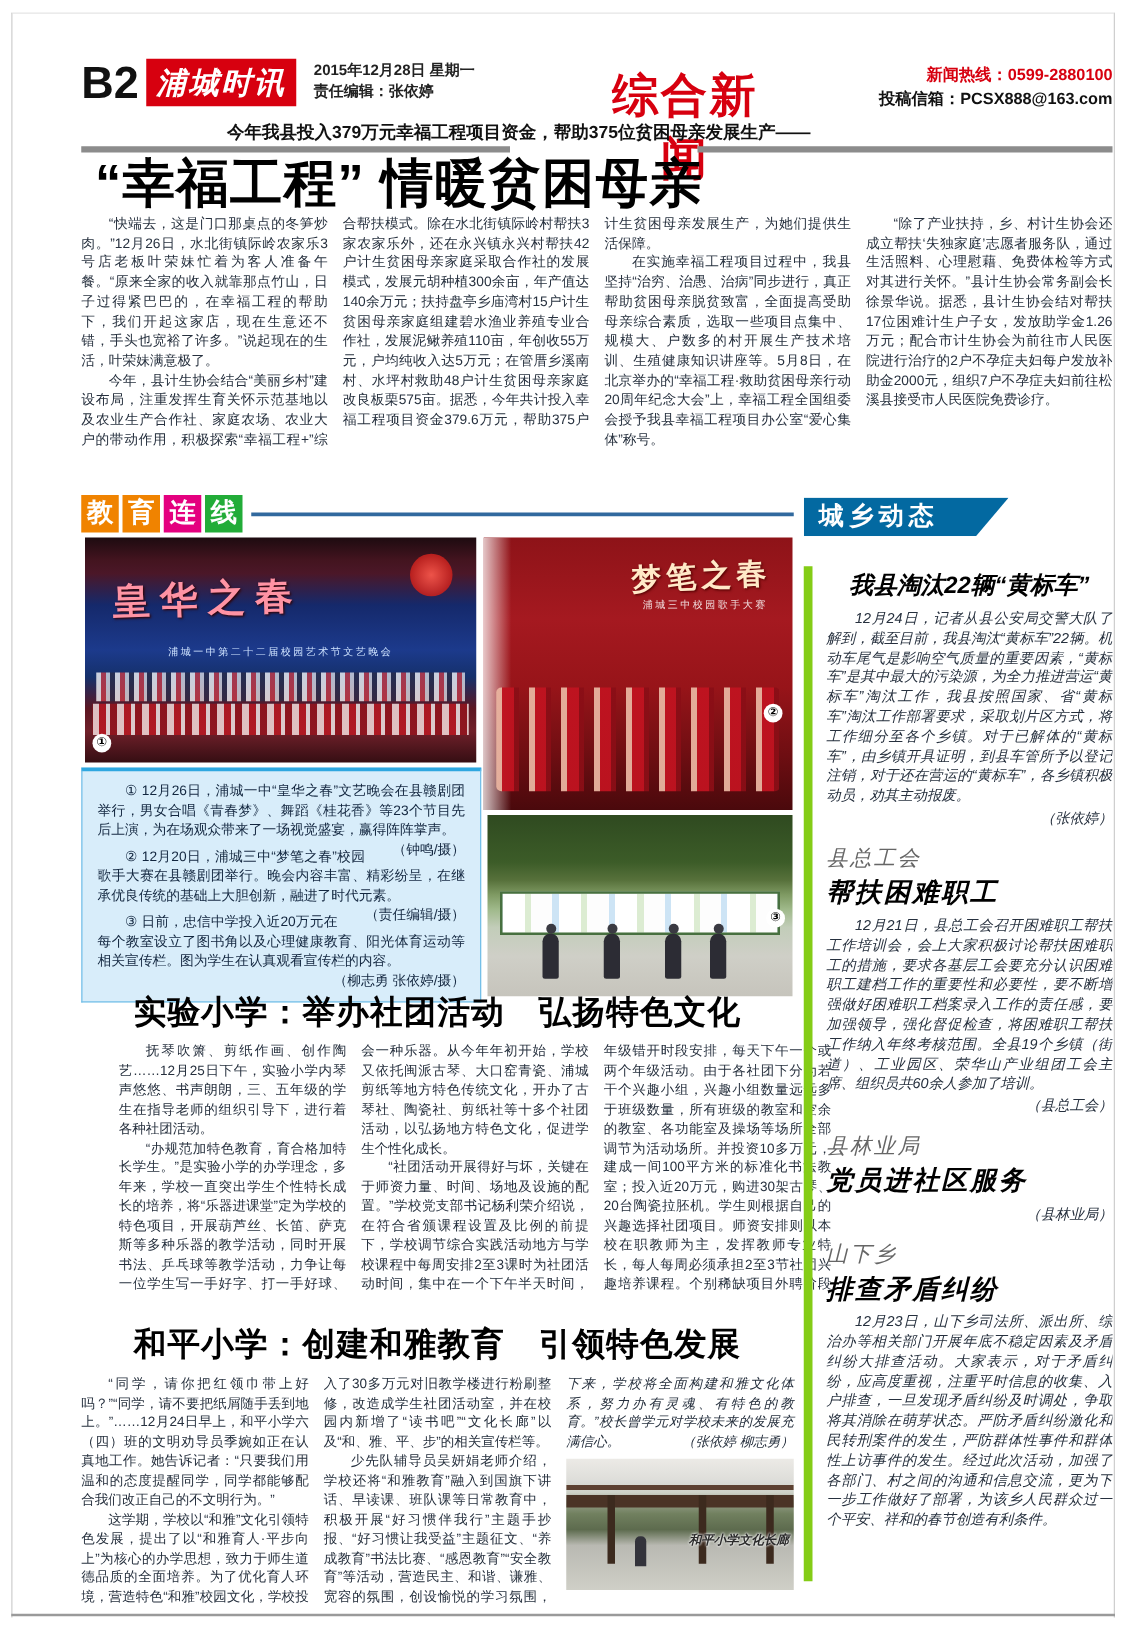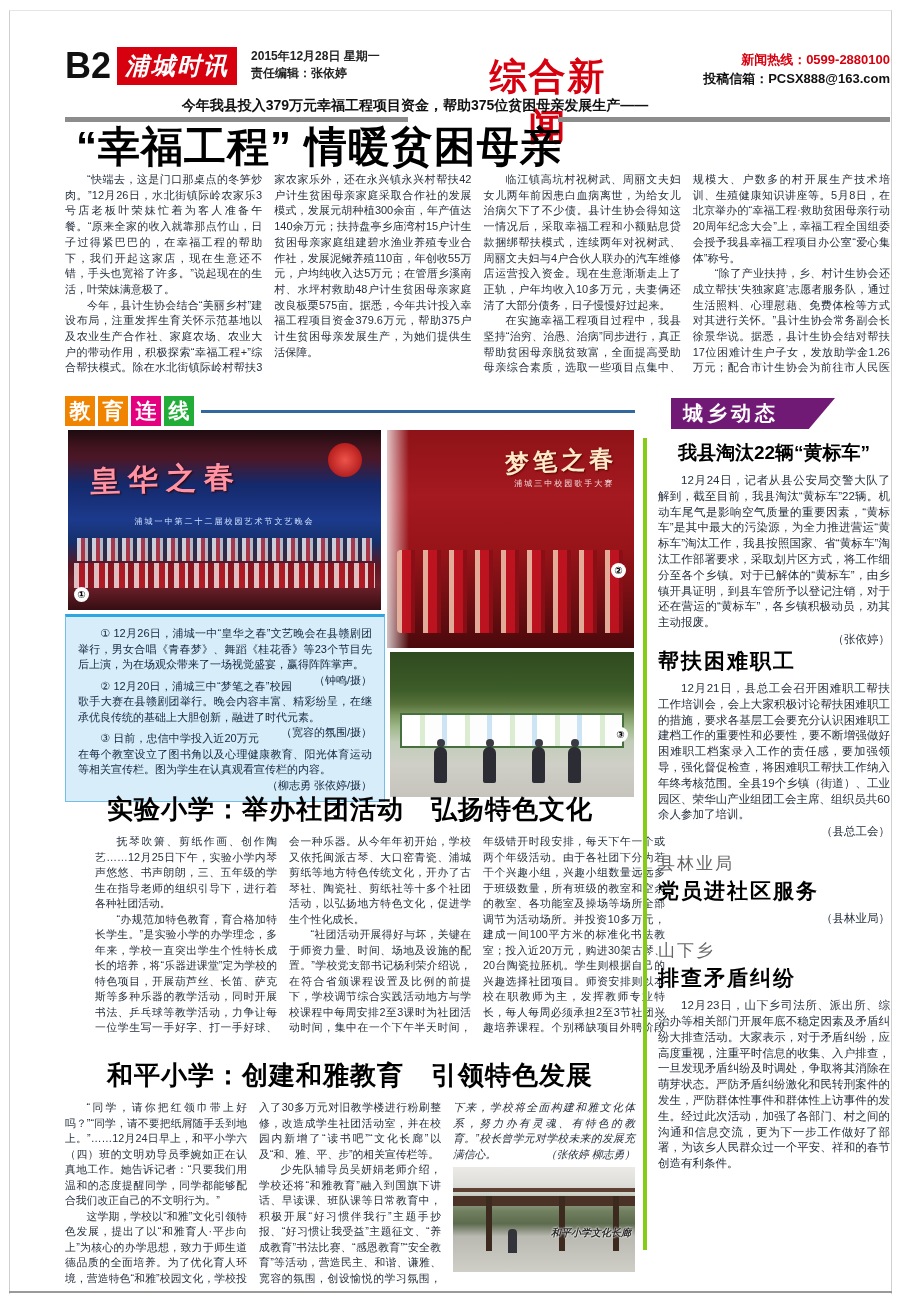--- a/index.html
+++ b/index.html
@@ -39,23 +39,23 @@
   .inline-credit{float:right;}
 
   
   .edu-label{position:absolute;left:65px;top:396px;width:570px;display:flex;align-items:center;gap:3px;}
   .edu-box{width:30px;height:30px;color:#fff;font-size:21px;font-weight:900;text-align:center;line-height:30px;}
   .c-orange{background:#f08300;}
   .c-magenta{background:#e4007f;}
   .c-green{background:#22ac38;}
   .edu-line{flex:1;height:3px;background:#31699e;margin-left:4px;}
 
-  .side-header{position:absolute;left:643px;top:398px;width:152px;height:31px;background:#701a75;
+  .side-header{position:absolute;left:643px;top:398px;width:152px;height:31px;background:#0369a1;
                color:#fff;font-size:20px;font-weight:900;letter-spacing:4px;line-height:31px;padding-left:12px;
-               clip-path:polygon(0 0,100% 0,84% 100%,0 100%);margin-left:28px;}
+               clip-path:polygon(0 0,100% 0,84% 100%,0 100%);}
 
   
   .photo{position:absolute;overflow:hidden;}
   .badge{position:absolute;width:15px;height:15px;border-radius:50%;background:#fff;color:#000;
          font-size:10px;line-height:15px;text-align:center;font-weight:bold;}
   .photo1{left:68px;top:430px;width:313px;height:180px;
      background:linear-gradient(180deg,#1d0b10 0%,#43141f 10%,#4b1728 16%,#15296b 30%,#1c3a8c 50%,#15306b 62%,#5c1622 76%,#70202a 86%,#350e13 100%);}
   .p1-title{position:absolute;top:16%;left:7%;font-size:30px;font-weight:900;color:#ff93a4;
             letter-spacing:8px;text-shadow:1px 1px 2px #300;transform:rotate(-2deg);}
   .p1-sub{position:absolute;top:48%;width:100%;text-align:center;color:#cfe3ff;font-size:8px;letter-spacing:2px;}
@@ -104,22 +104,22 @@
   .art-body{position:absolute;text-align:justify;font-size:10.8px;line-height:15.5px;color:#26303e;overflow:hidden;}
   .b-shiyan{left:65px;top:834px;width:570px;height:216px;column-count:3;column-gap:12px;margin-left:30px;}
   .hp-row{position:absolute;left:65px;top:1100px;width:570px;height:196px;display:flex;gap:12px;}
   .hp-cols{width:376px;column-count:2;column-gap:12px;height:196px;overflow:hidden;
            text-align:justify;font-size:10.8px;line-height:15.5px;color:#26303e;}
   .hp-cols p{margin:0;text-indent:2em;}
   .hp-col3{width:182px;font-size:10.8px;line-height:15.5px;text-align:justify;color:#26303e;font-style:italic;}
   .hp-col3 .cont{text-indent:0;margin:0;}
 
   
-  .sidebar{position:absolute;left:643px;top:438px;width:247px;height:812px;box-sizing:border-box;
-           border-left:4px solid #84cc16;padding-left:11px;overflow:hidden;}
+  .sidebar{position:absolute;left:643px;top:453px;width:247px;height:812px;box-sizing:border-box;
+           border-left:7px solid #84cc16;padding-left:11px;overflow:hidden;font-style:italic;}
   .sb-title{font-size:19px;font-weight:900;color:#000;text-align:center;margin:2px 0 7px;}
   .sb-pretitle{font-size:17px;color:#666;letter-spacing:2px;margin:13px 0 2px;}
   .sb-title2{font-size:21px;font-weight:900;color:#000;letter-spacing:2px;margin:0 0 6px;}
   .sb-body{font-size:11.5px;line-height:15.8px;text-align:justify;color:#26303e;}
   .credit-line{font-size:11.5px;text-align:right;color:#26303e;margin-top:1px;}
 </style>
 </head>
 <body>
 
 <div class="page">
@@ -140,21 +140,20 @@
     </div>
   </div>
   <div class="bar bar-left"></div>
   <div class="bar bar-right"></div>
 
   <div class="kicker">今年我县投入379万元幸福工程项目资金，帮助375位贫困母亲发展生产——</div>
   <div class="headline">“幸福工程” 情暖贫困母亲</div>
   <div class="main-body">
     <p>“快端去，这是门口那桌点的冬笋炒肉。”12月26日，水北街镇际岭农家乐3号店老板叶荣妹忙着为客人准备午餐。“原来全家的收入就靠那点竹山，日子过得紧巴巴的，在幸福工程的帮助下，我们开起这家店，现在生意还不错，手头也宽裕了许多。”说起现在的生活，叶荣妹满意极了。</p>
     <p>今年，县计生协会结合“美丽乡村”建设布局，注重发挥生育关怀示范基地以及农业生产合作社、家庭农场、农业大户的带动作用，积极探索“幸福工程+”综合帮扶模式。除在水北街镇际岭村帮扶3家农家乐外，还在永兴镇永兴村帮扶42户计生贫困母亲家庭采取合作社的发展模式，发展元胡种植300余亩，年产值达140余万元；扶持盘亭乡庙湾村15户计生贫困母亲家庭组建碧水渔业养殖专业合作社，发展泥鳅养殖110亩，年创收55万元，户均纯收入达5万元；在管厝乡溪南村、水坪村救助48户计生贫困母亲家庭改良板栗575亩。据悉，今年共计投入幸福工程项目资金379.6万元，帮助375户计生贫困母亲发展生产，为她们提供生活保障。</p>
-    <p>临江镇高坑村祝树武、周丽文夫妇女儿两年前因患白血病离世，为给女儿治病欠下了不少债。县计生协会得知这一情况后，采取幸福工程和小额贴息贷款捆绑帮扶模式，连续两年对祝树武、周丽文夫妇与4户合伙人联办的汽车维修店运营投入资金。现在生意渐渐走上了正轨，户年均收入10多万元，夫妻俩还清了大部分债务，日子慢慢好过起来。</p>
     <p>在实施幸福工程项目过程中，我县坚持“治穷、治愚、治病”同步进行，真正帮助贫困母亲脱贫致富，全面提高受助母亲综合素质，选取一些项目点集中、规模大、户数多的村开展生产技术培训、生殖健康知识讲座等。5月8日，在北京举办的“幸福工程·救助贫困母亲行动20周年纪念大会”上，幸福工程全国组委会授予我县幸福工程项目办公室“爱心集体”称号。</p>
     <p><span>“除了产业扶持，乡、村计生协会还成立帮扶‘失独家庭’志愿者服务队，通过生活照料、心理慰藉、免费体检等方式对其进行关怀。”县计生协会常务副会长徐景华说。据悉，县计生协会结对帮扶17位困难计生户子女，发放助学金1.26万元；配合市计生协会为前往市人民医院进行治疗的2户不孕症夫妇每户发放补助金2000元，组织7户不孕症夫妇前往松溪县接受市人民医院免费诊疗。</span></p>
   </div>
 
   <div class="edu-label">
     <div class="edu-box c-orange">教</div>
     <div class="edu-box c-orange">育</div>
     <div class="edu-box c-magenta">连</div>
     <div class="edu-box c-green">线</div>
     <div class="edu-line"></div>
@@ -173,21 +172,21 @@
 
   <div class="photo photo2">
     <div class="p2-title">梦笔之春</div>
     <div class="p2-sub">浦城三中校园歌手大赛</div>
     <div class="p2-people"></div>
     <div class="badge" style="right:8px;bottom:70px;">②</div>
   </div>
 
   <div class="caption-box">
     <p class="cap"><span>① 12月26日，浦城一中“皇华之春”文艺晚会在县赣剧团举行，男女合唱《青春梦》、舞蹈《桂花香》等23个节目先后上演，为在场观众带来了一场视觉盛宴，赢得阵阵掌声。</span><span class="inline-credit">（钟鸣/摄）</span></p>
-    <p class="cap"><span>② 12月20日，浦城三中“梦笔之春”校园歌手大赛在县赣剧团举行。晚会内容丰富、精彩纷呈，在继承优良传统的基础上大胆创新，融进了时代元素。</span><span class="inline-credit">（宽容的氛围/摄）</span></p>
+    <p class="cap"><span>② 12月20日，浦城三中“梦笔之春”校园歌手大赛在县赣剧团举行。晚会内容丰富、精彩纷呈，在继承优良传统的基础上大胆创新，融进了时代元素。</span><span class="inline-credit">（责任编辑/摄）</span></p>
     <p class="cap"><span>③ 日前，忠信中学投入近20万元在每个教室设立了图书角以及心理健康教育、阳光体育运动等相关宣传栏。图为学生在认真观看宣传栏的内容。</span><span class="inline-credit">（柳志勇 张依婷/摄）</span></p>
   </div>
 
   <div class="photo photo3">
     <div class="p3-board"></div>
     <div class="p3-fig" style="left:18%;"></div>
     <div class="p3-fig" style="left:38%;"></div>
     <div class="p3-fig" style="left:58%;"></div>
     <div class="p3-fig" style="left:73%;"></div>
     <div class="badge" style="right:6px;top:52%;">③</div>
@@ -225,20 +224,21 @@
 
   <div class="sidebar">
     <div>
       <div class="sb-title">我县淘汰22辆“黄标车”</div>
       <div class="sb-body">
           <p>12月24日，记者从县公安局交警大队了解到，截至目前，我县淘汰“黄标车”22辆。机动车尾气是影响空气质量的重要因素，“黄标车”是其中最大的污染源，为全力推进营运“黄标车”淘汰工作，我县按照国家、省“黄标车”淘汰工作部署要求，采取划片区方式，将工作细分至各个乡镇。对于已解体的“黄标车”，由乡镇开具证明，到县车管所予以登记注销，对于还在营运的“黄标车”，各乡镇积极动员，劝其主动报废。</p>
         </div>
       <div class="credit-line">（张依婷）</div>
     </div>
     <div>
+      <div class="sb-pretitle">县总工会</div>
       <div class="sb-title2">帮扶困难职工</div>
       <div class="sb-body">
           <p>12月21日，县总工会召开困难职工帮扶工作培训会，会上大家积极讨论帮扶困难职工的措施，要求各基层工会要充分认识困难职工建档工作的重要性和必要性，要不断增强做好困难职工档案录入工作的责任感，要加强领导，强化督促检查，将困难职工帮扶工作纳入年终考核范围。全县19个乡镇（街道）、工业园区、荣华山产业组团工会主席、组织员共60余人参加了培训。</p>
         </div>
       <div class="credit-line">（县总工会）</div>
     </div>
     <div>
       <div class="sb-pretitle">县林业局</div>
       <div class="sb-title2">党员进社区服务</div>
       <div class="credit-line">（县林业局）</div>

